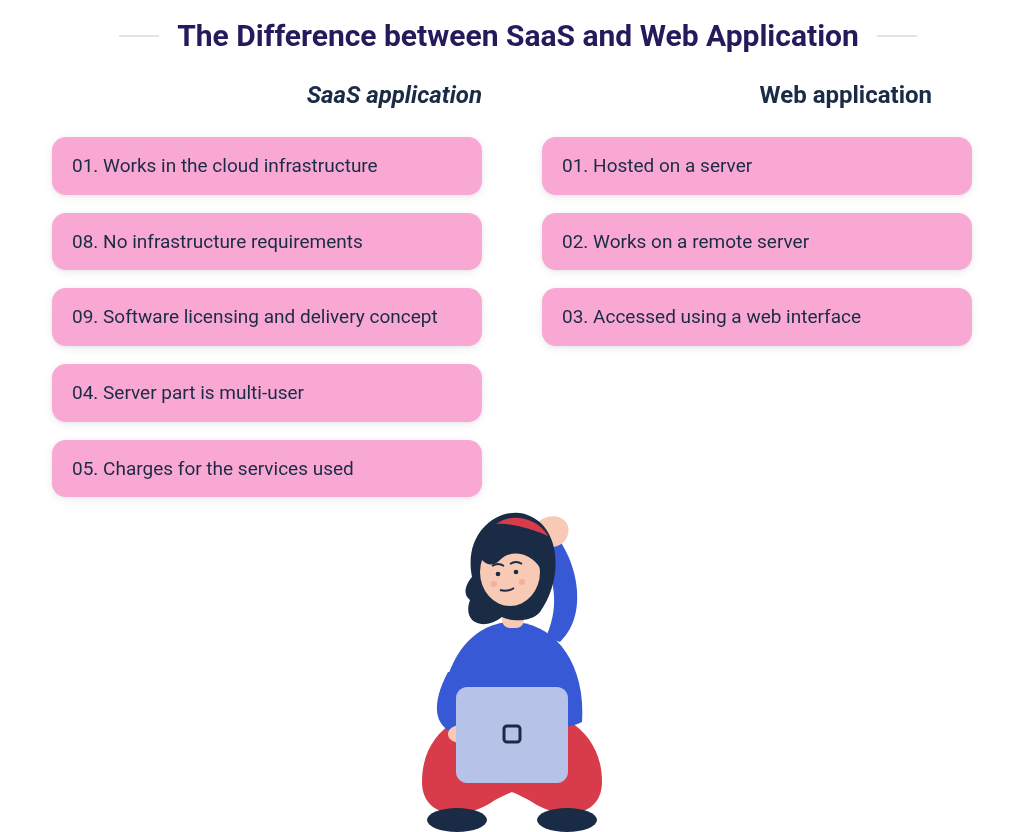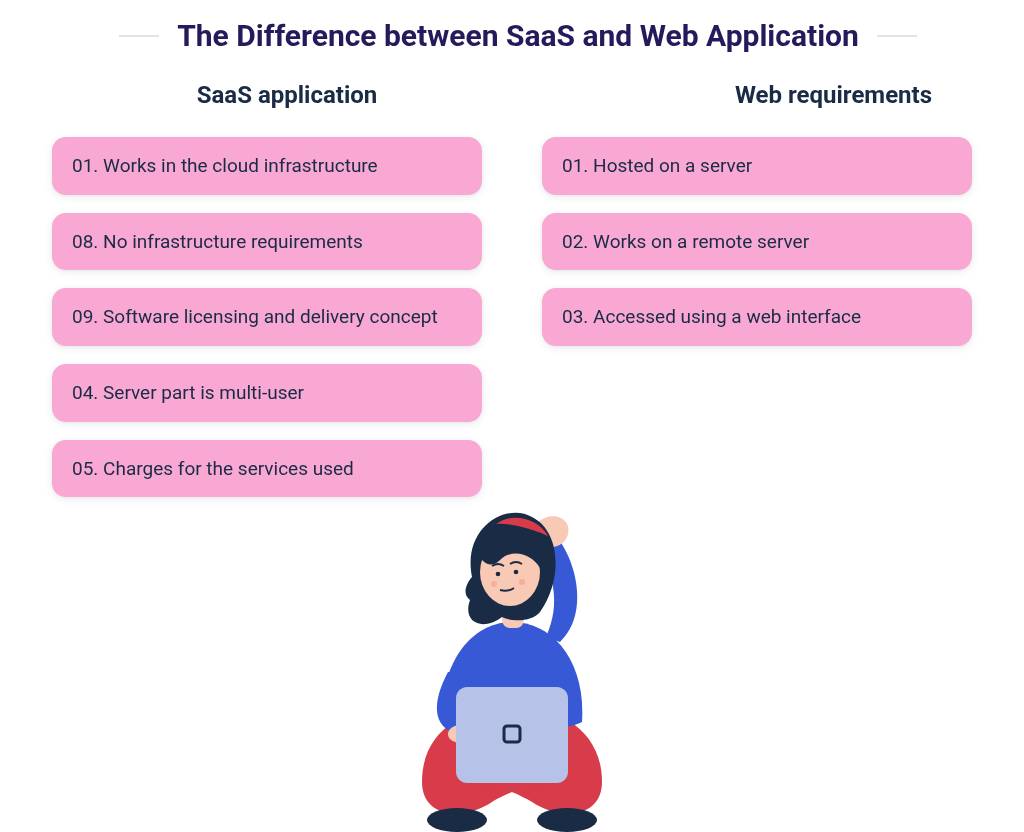--- a/index.html
+++ b/index.html
@@ -35,21 +35,21 @@
     justify-content: space-between;
     padding: 28px 52px 0 52px;
     gap: 60px;
   }
   .col {
     flex: 1;
     display: flex;
     flex-direction: column;
     gap: 18px;
   }
-  .col-left .col-heading { text-align: center; padding-left: 40px; }
+  .col-left .col-heading { text-align: right; padding-left: 40px; font-style: italic; }
   .col-right .col-heading { text-align: right; padding-right: 40px; }
   .col-heading {
     color: #1a2b45;
     font-size: 24px;
     font-weight: 700;
     margin-bottom: 10px;
   }
   .card {
     background: #f9a8d4;
     border-radius: 14px;
@@ -80,21 +80,21 @@
 <div class="columns">
   <div class="col col-left">
     <div class="col-heading">SaaS application</div>
     <div class="card">01. Works in the cloud infrastructure</div>
     <div class="card">08. No infrastructure requirements</div>
     <div class="card">09. Software licensing and delivery concept</div>
     <div class="card">04. Server part is multi-user</div>
     <div class="card">05. Charges for the services used</div>
   </div>
   <div class="col col-right">
-    <div class="col-heading">Web requirements</div>
+    <div class="col-heading">Web application</div>
     <div class="card">01. Hosted on a server</div>
     <div class="card">02. Works on a remote server</div>
     <div class="card">03. Accessed using a web interface</div>
   </div>
 </div>
 
 <div class="illustration">
   <svg viewBox="0 0 300 360" width="300" height="360">
 
     <path d="M60 310 C 60 260, 100 235, 150 235 C 200 235, 240 260, 240 310 C 240 345, 200 350, 170 330 C 160 324, 150 320, 150 320 C 150 320, 140 324, 130 330 C 100 350, 60 345, 60 310 Z" fill="#d83b4a"></path>

